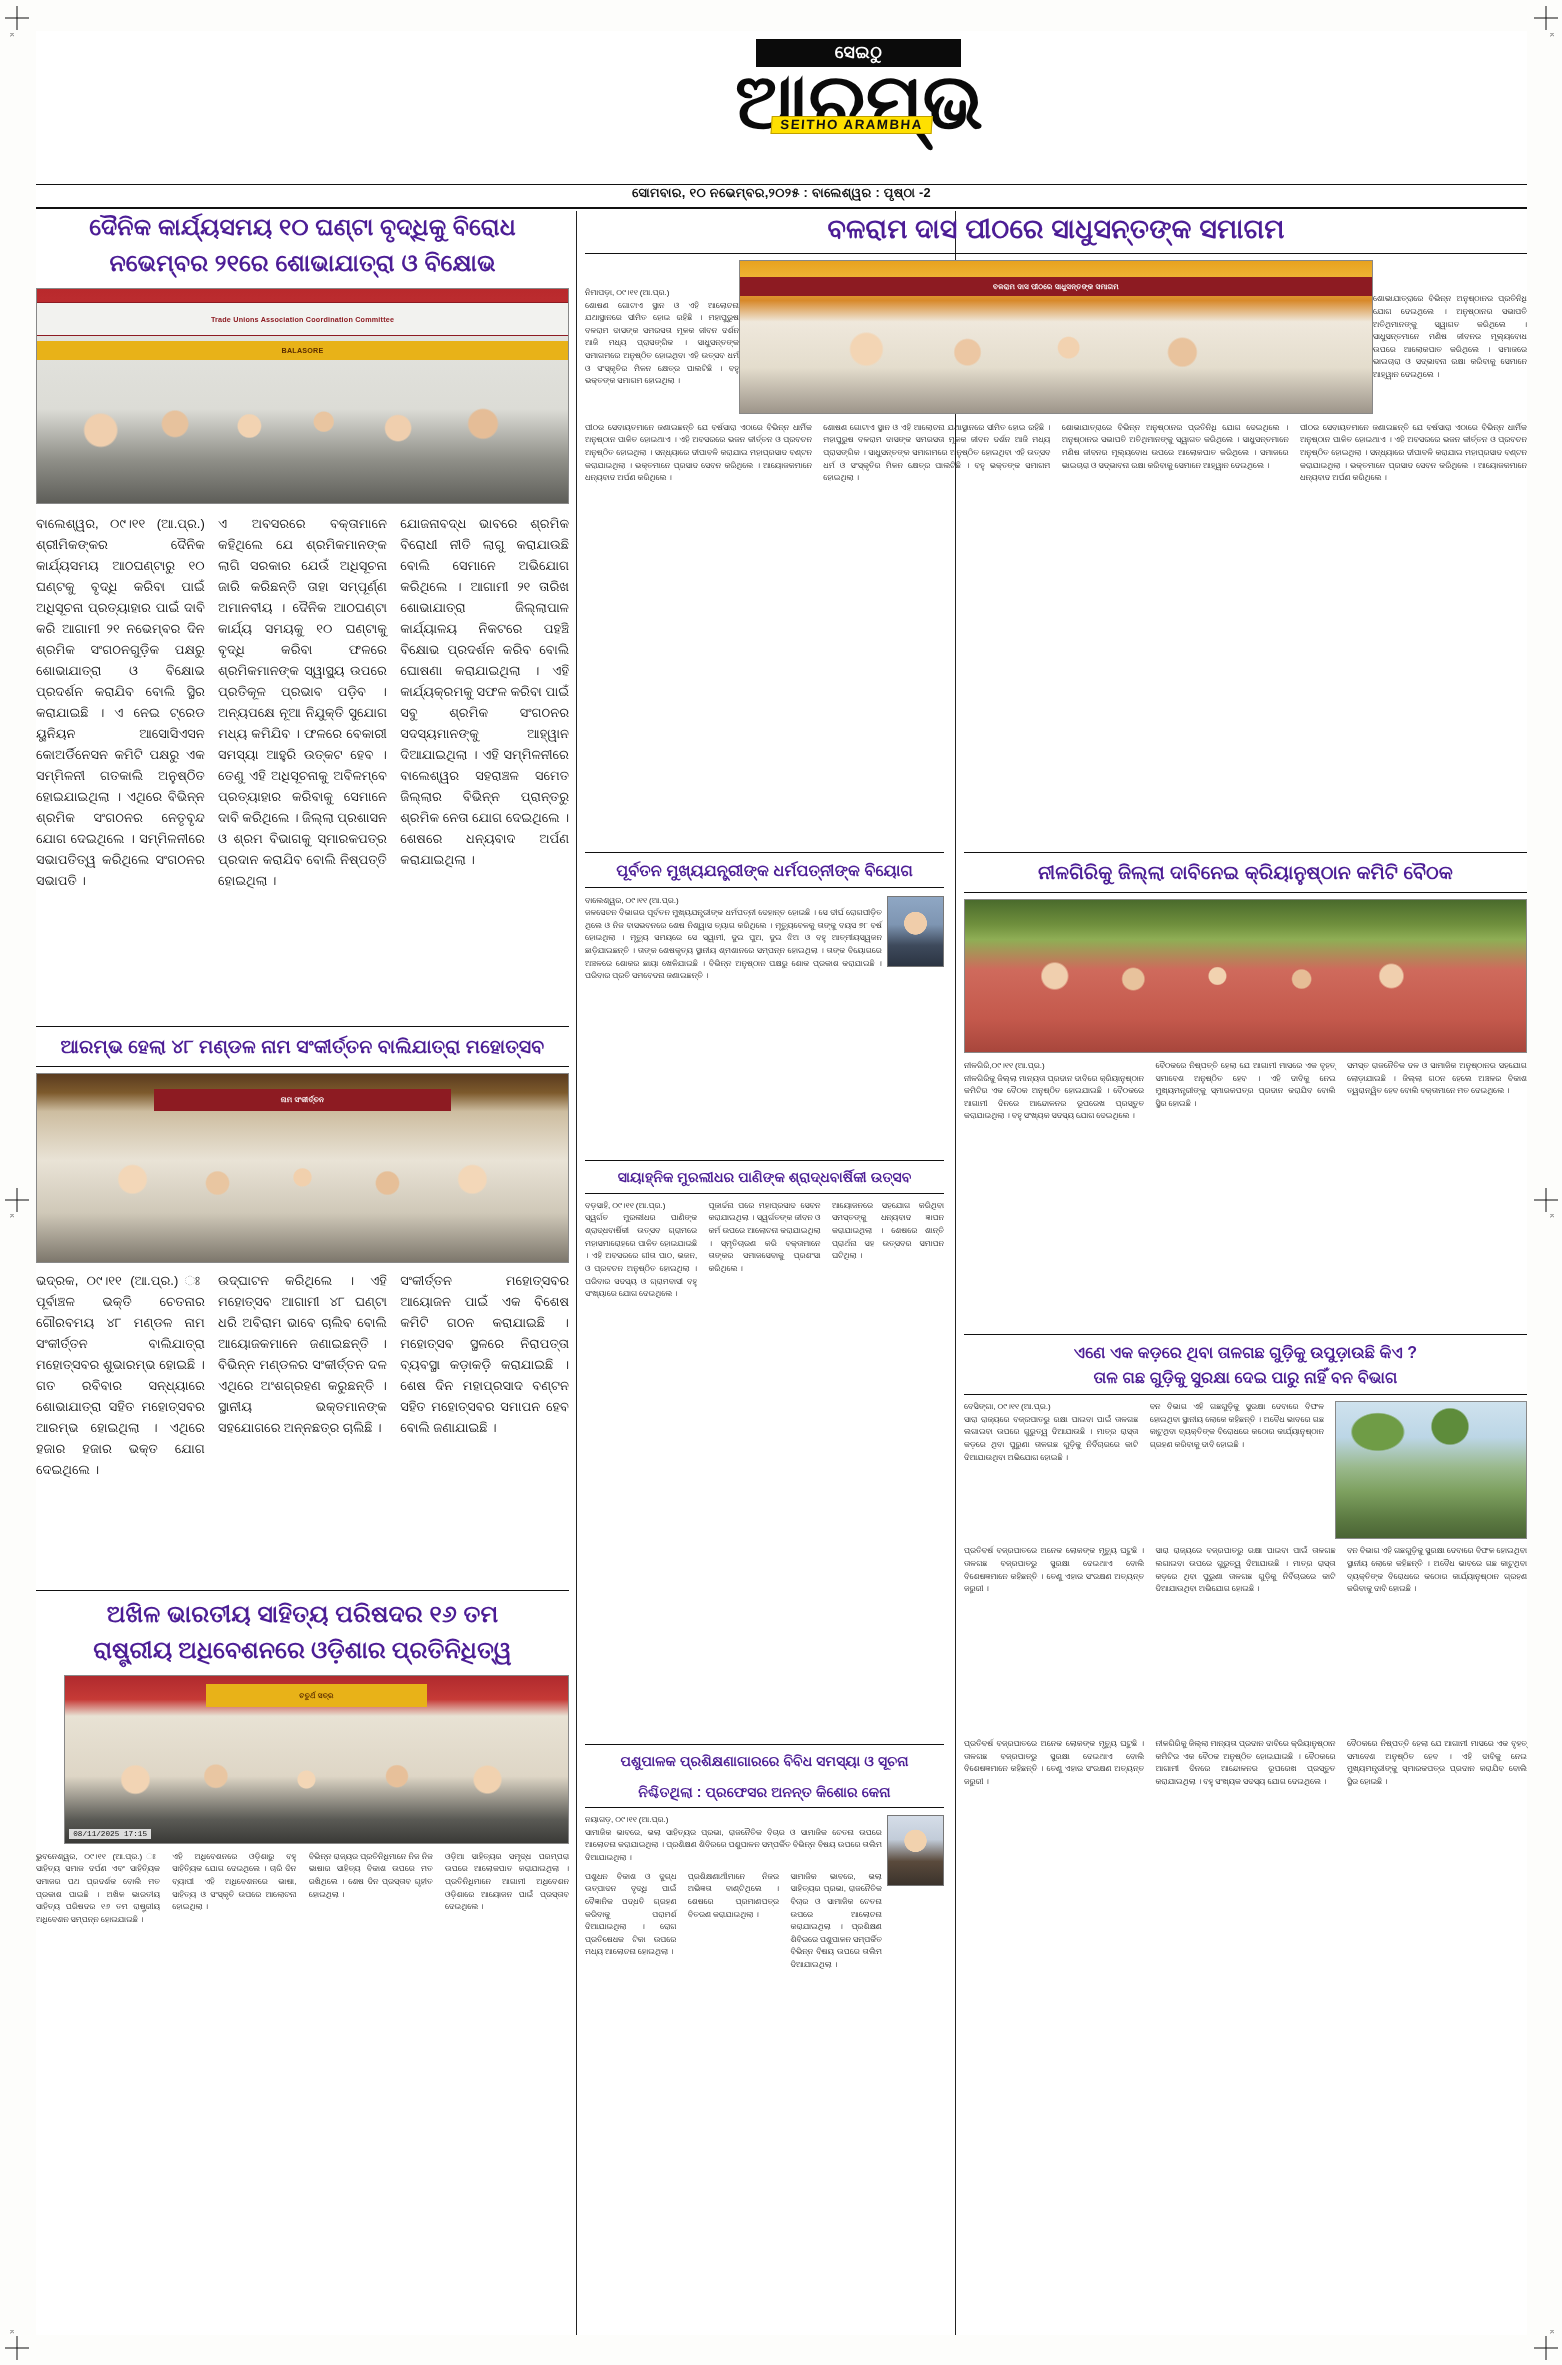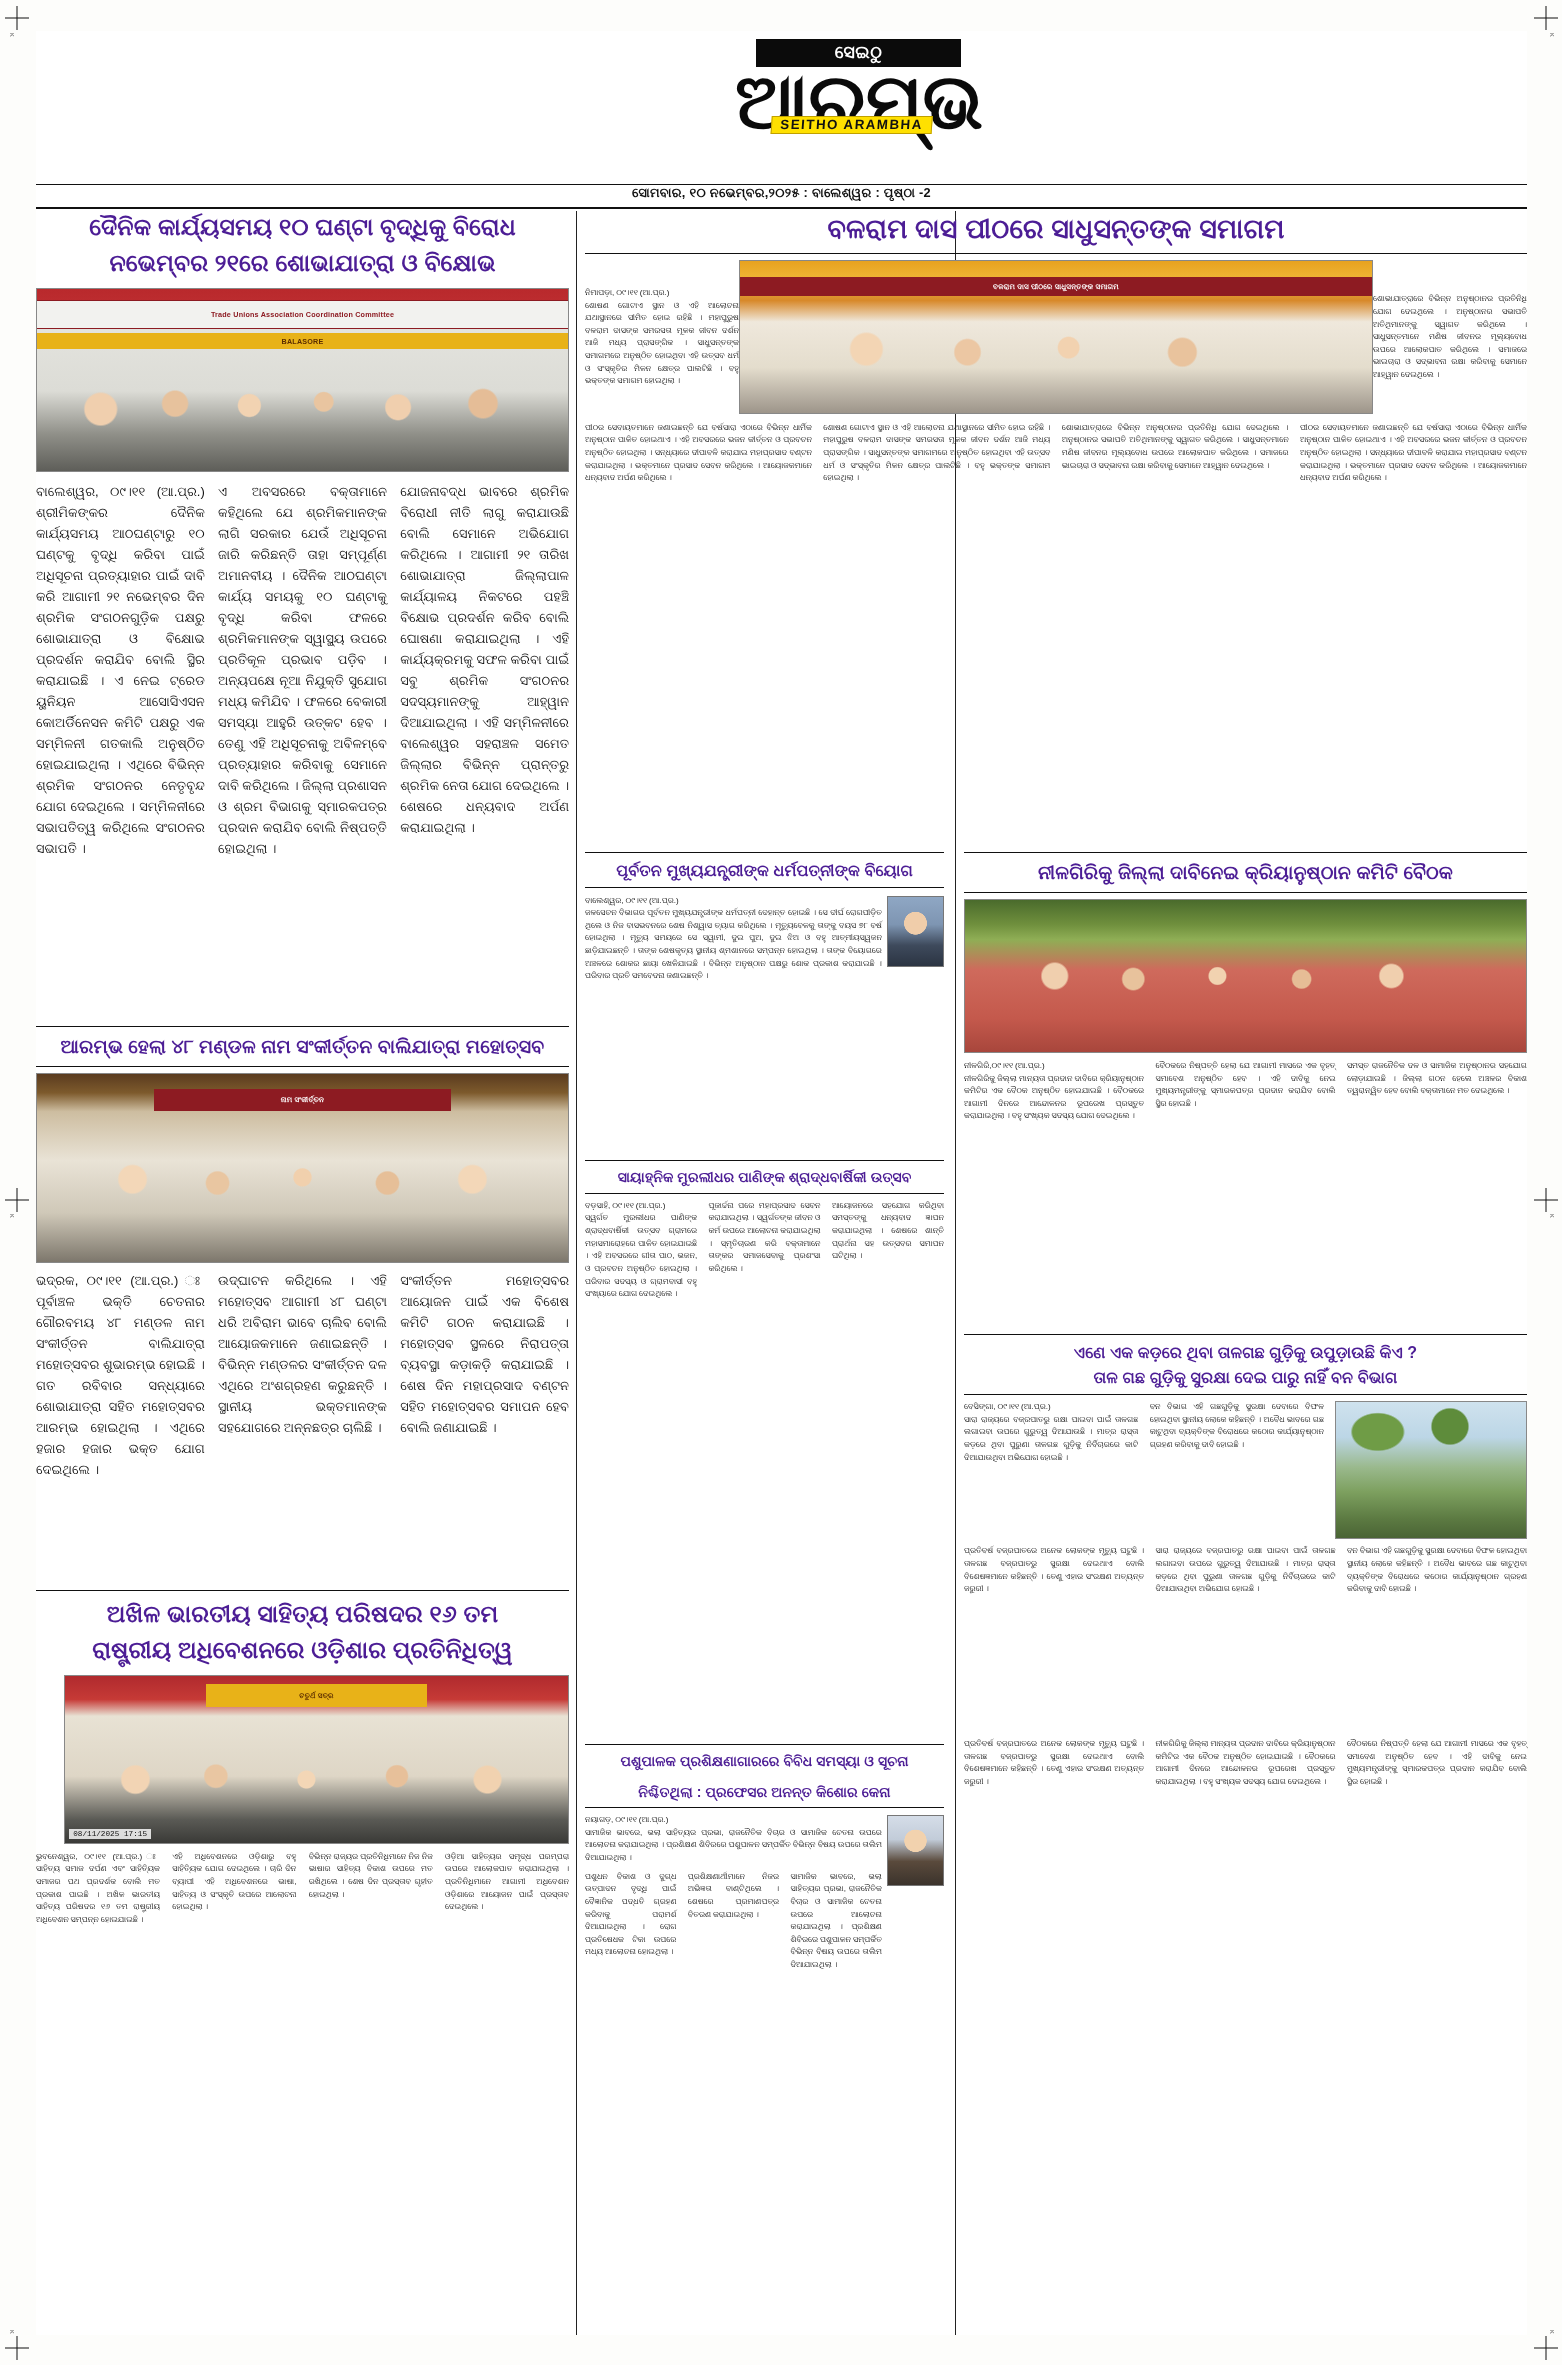--- a/index.html
+++ b/index.html
@@ -325,21 +325,21 @@
 
     <div class="body-grid">
 
       <div class="col-rule" style="left:540px;"></div>
       <div class="col-rule" style="left:919px;"></div>
 
       <div class="colbox" style="left:0; top:0; width:533px;">
         <div class="hl hl-lg">ଦୈନିକ କାର୍ଯ୍ୟସମୟ ୧୦ ଘଣ୍ଟା ବୃଦ୍ଧିକୁ ବିରୋଧ</div>
         <div class="hl hl-lg" style="margin-top:3.1px;">ନଭେମ୍ବର ୨୧ରେ ଶୋଭାଯାତ୍ରା ଓ ବିକ୍ଷୋଭ</div>
 
-        <div class="photo fill-meeting photoframe" style="height:184px; margin-top:9.2px;">
+        <div class="photo fill-meeting photoframe" style="height:216px; margin-top:9.2px;">
           <div class="banner-strip white">
             <span>Trade Unions Association Coordination Committee</span>
           </div>
           <div class="banner-strip y" style="top:24%; height:9%;">
             <span>BALASORE</span>
           </div>
         </div>
 
         <div style="display:flex; gap:13.3px; margin-top:8.2px;">
           <div class="bodytext" style="flex:1;">ବାଲେଶ୍ୱର, ୦୯।୧୧ (ଆ.ପ୍ର.) ଶ୍ରୀମିକଙ୍କର ଦୈନିକ କାର୍ଯ୍ୟସମୟ ଆଠଘଣ୍ଟାରୁ ୧୦ ଘଣ୍ଟକୁ ବୃଦ୍ଧି କରିବା ପାଇଁ ଅଧିସୂଚନା ପ୍ରତ୍ୟାହାର ପାଇଁ ଦାବି କରି ଆଗାମୀ ୨୧ ନଭେମ୍ବର ଦିନ ଶ୍ରମିକ ସଂଗଠନଗୁଡ଼ିକ ପକ୍ଷରୁ ଶୋଭାଯାତ୍ରା ଓ ବିକ୍ଷୋଭ ପ୍ରଦର୍ଶନ କରାଯିବ ବୋଲି ସ୍ଥିର କରାଯାଇଛି । ଏ ନେଇ ଟ୍ରେଡ ୟୁନିୟନ ଆସୋସିଏସନ କୋଅର୍ଡିନେସନ କମିଟି ପକ୍ଷରୁ ଏକ ସମ୍ମିଳନୀ ଗତକାଲି ଅନୁଷ୍ଠିତ ହୋଇଯାଇଥିଲା । ଏଥିରେ ବିଭିନ୍ନ ଶ୍ରମିକ ସଂଗଠନର ନେତୃବୃନ୍ଦ ଯୋଗ ଦେଇଥିଲେ । ସମ୍ମିଳନୀରେ ସଭାପତିତ୍ୱ କରିଥିଲେ ସଂଗଠନର ସଭାପତି ।</div>
@@ -453,21 +453,21 @@
         <div style="display:flex; gap:11.3px; margin-top:6.1px;">
           <div class="bodytext tiny" style="flex:1;">ପ୍ରତିବର୍ଷ ବଜ୍ରପାତରେ ଅନେକ ଲୋକଙ୍କ ମୃତ୍ୟୁ ଘଟୁଛି । ତାଳଗଛ ବଜ୍ରପାତରୁ ସୁରକ୍ଷା ଦେଇଥାଏ ବୋଲି ବିଶେଷଜ୍ଞମାନେ କହିଛନ୍ତି । ତେଣୁ ଏହାର ସଂରକ୍ଷଣ ଅତ୍ୟନ୍ତ ଜରୁରୀ ।</div>
           <div class="bodytext tiny" style="flex:1;">ସାରା ରାଜ୍ୟରେ ବଜ୍ରପାତରୁ ରକ୍ଷା ପାଇବା ପାଇଁ ତାଳଗଛ ଲଗାଇବା ଉପରେ ଗୁରୁତ୍ୱ ଦିଆଯାଉଛି । ମାତ୍ର ରାସ୍ତା କଡ଼ରେ ଥିବା ପୁରୁଣା ତାଳଗଛ ଗୁଡ଼ିକୁ ନିର୍ବିଚାରରେ କାଟି ଦିଆଯାଉଥିବା ଅଭିଯୋଗ ହୋଇଛି ।</div>
           <div class="bodytext tiny" style="flex:1;">ବନ ବିଭାଗ ଏହି ଗଛଗୁଡ଼ିକୁ ସୁରକ୍ଷା ଦେବାରେ ବିଫଳ ହୋଇଥିବା ସ୍ଥାନୀୟ ଲୋକେ କହିଛନ୍ତି । ଅବୈଧ ଭାବରେ ଗଛ କାଟୁଥିବା ବ୍ୟକ୍ତିଙ୍କ ବିରୋଧରେ କଠୋର କାର୍ଯ୍ୟାନୁଷ୍ଠାନ ଗ୍ରହଣ କରିବାକୁ ଦାବି ହୋଇଛି ।</div>
         </div>
       </div>
 
       <div class="colbox" style="left:0; top:1373px; width:533px;">
         <hr class="hrule-d">
         <div class="hl hl-lg">ଅଖିଳ ଭାରତୀୟ ସାହିତ୍ୟ ପରିଷଦର ୧୬ ତମ</div>
-        <div class="hl hl-lg" style="margin-top:3.1px;">ରାଷ୍ଟ୍ରୀୟ ଅଧିବେଶନରେ ଓଡ଼ିଶାର ପ୍ରତିନିଧିତ୍ୱ</div>
+        <div class="hl hl-lg" style="margin-top:3.1px;font-family:Liberation Serif, serif;">ରାଷ୍ଟ୍ରୀୟ ଅଧିବେଶନରେ ଓଡ଼ିଶାର ପ୍ରତିନିଧିତ୍ୱ</div>
         <div class="photo fill-hall photoframe" style="height:169px; margin-top:8.2px;">
           <div class="banner-strip y" style="top:5%; height:14%; left:28%; right:28%;">
             <span>ଚତୁର୍ଥ ସତ୍ର</span>
           </div>
           <div class="ph-cap">08/11/2025 17:15</div>
         </div>
         <div style="display:flex; gap:12.3px; margin-top:7.2px;">
           <div class="bodytext tiny" style="flex:1;">ଭୁବନେଶ୍ୱର, ୦୯।୧୧ (ଆ.ପ୍ର.) ଃ ସାହିତ୍ୟ ସମାଜ ଦର୍ପଣ ଏବଂ ସାହିତ୍ୟିକ ସମାଜର ପଥ ପ୍ରଦର୍ଶକ ବୋଲି ମତ ପ୍ରକାଶ ପାଇଛି । ଅଖିଳ ଭାରତୀୟ ସାହିତ୍ୟ ପରିଷଦର ୧୬ ତମ ରାଷ୍ଟ୍ରୀୟ ଅଧିବେଶନ ସମ୍ପନ୍ନ ହୋଇଯାଇଛି ।</div>
           <div class="bodytext tiny" style="flex:1;">ଏହି ଅଧିବେଶନରେ ଓଡ଼ିଶାରୁ ବହୁ ସାହିତ୍ୟିକ ଯୋଗ ଦେଇଥିଲେ । ଚାରି ଦିନ ବ୍ୟାପୀ ଏହି ଅଧିବେଶନରେ ଭାଷା, ସାହିତ୍ୟ ଓ ସଂସ୍କୃତି ଉପରେ ଆଲୋଚନା ହୋଇଥିଲା ।</div>
           <div class="bodytext tiny" style="flex:1;">ବିଭିନ୍ନ ରାଜ୍ୟର ପ୍ରତିନିଧିମାନେ ନିଜ ନିଜ ଭାଷାର ସାହିତ୍ୟ ବିକାଶ ଉପରେ ମତ ରଖିଥିଲେ । ଶେଷ ଦିନ ପ୍ରସ୍ତାବ ଗୃହୀତ ହୋଇଥିଲା ।</div>

